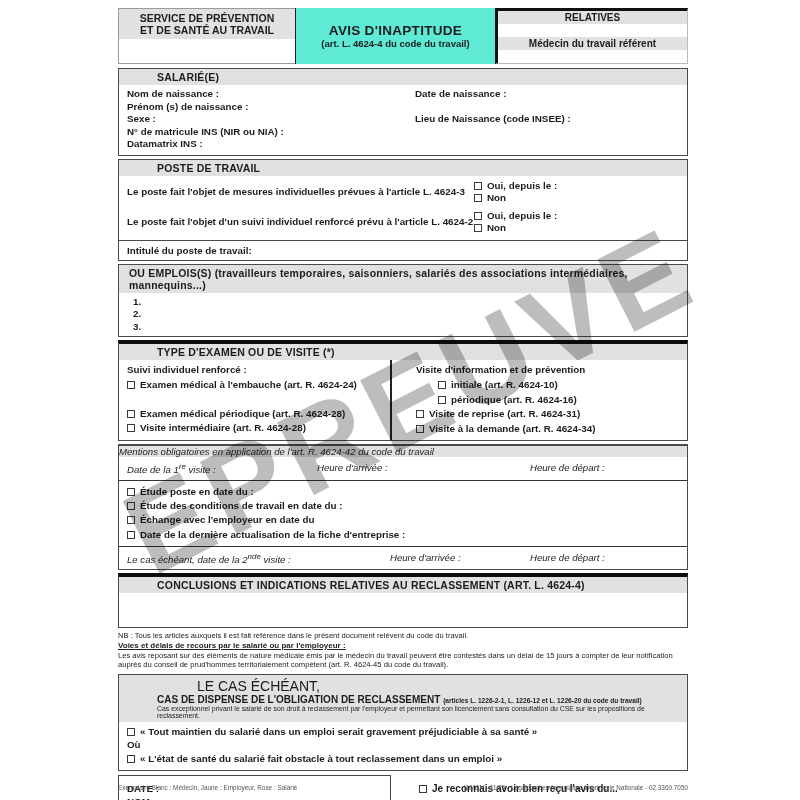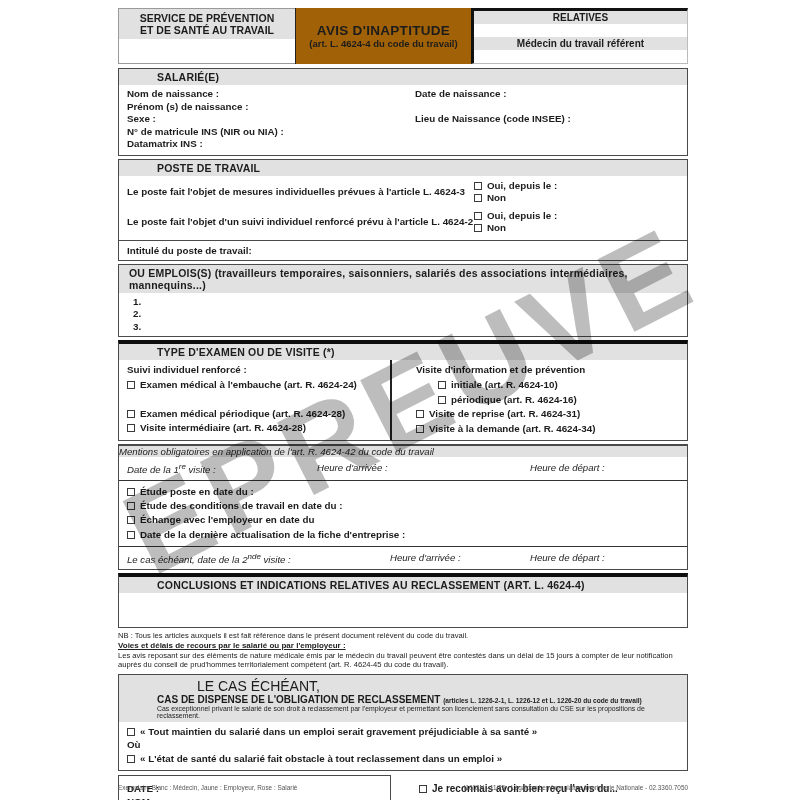--- a/index.html
+++ b/index.html
@@ -13,21 +13,21 @@
   .sec-title { font-size:10.5px; font-weight:bold; padding:2px 0 2px 38px; letter-spacing:.2px; }
 
   .cb { display:inline-block; width:8px; height:8px; border:1.2px solid #3a3a3a;
         margin-right:5px; vertical-align:-1px; background:#fff; }
   .row { font-size:9.8px; font-weight:bold; line-height:13px; }
 
   
   .hdr { display:flex; margin-bottom:4px; height:56px; }
   .hdr-left { width:177px; border:1.2px solid #9a9a9a; border-right:none; }
   .hdr-left .band { padding:3px 2px; text-align:center; font-size:10.5px; font-weight:bold; line-height:12px; }
-  .hdr-mid { width:176px; background:#a16207; border-left:1.6px solid #222;
+  .hdr-mid { width:200px; background:#5eead4; border-left:1.6px solid #222;
              display:flex; flex-direction:column; justify-content:center; text-align:center; }
   .hdr-mid .t { font-size:13.5px; font-weight:bold; letter-spacing:.3px; }
   .hdr-mid .s { font-size:9.5px; font-weight:bold; }
   .hdr-right { flex:1; border-left:3px solid #111; border-top:3px solid #111;
                border-right:1.2px solid #bbb; border-bottom:1.2px solid #bbb; }
   .hdr-right .band { text-align:center; font-size:10px; font-weight:bold; padding:1px 0; }
   .hdr-right .gap { height:13px; background:#fff; }
 
   
   .sal-body { padding:3px 8px 4px 8px; }

